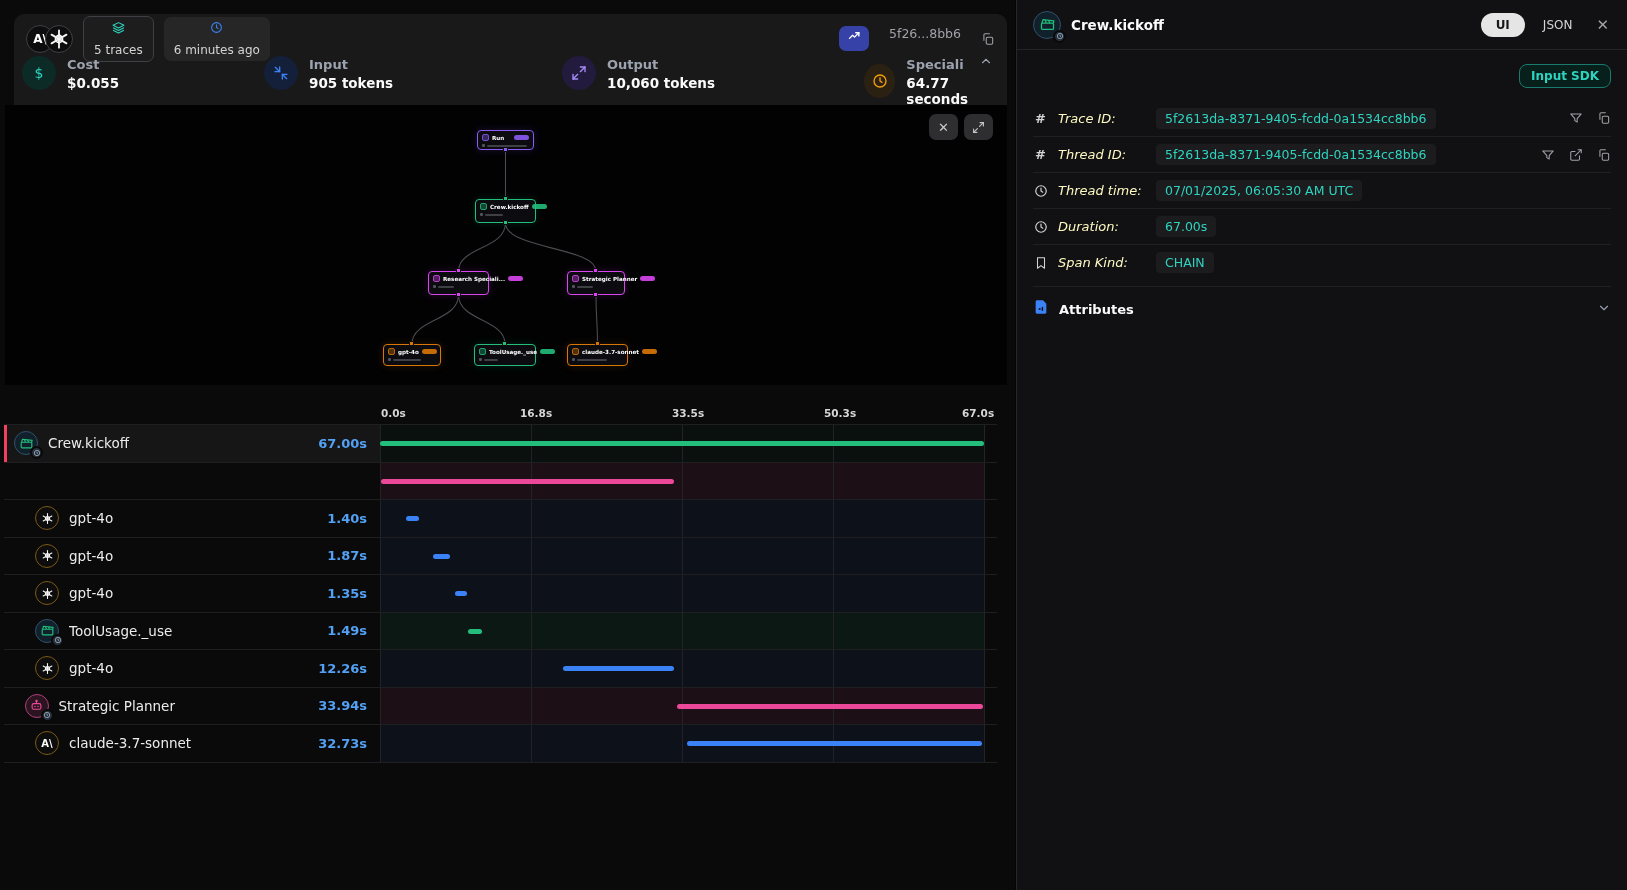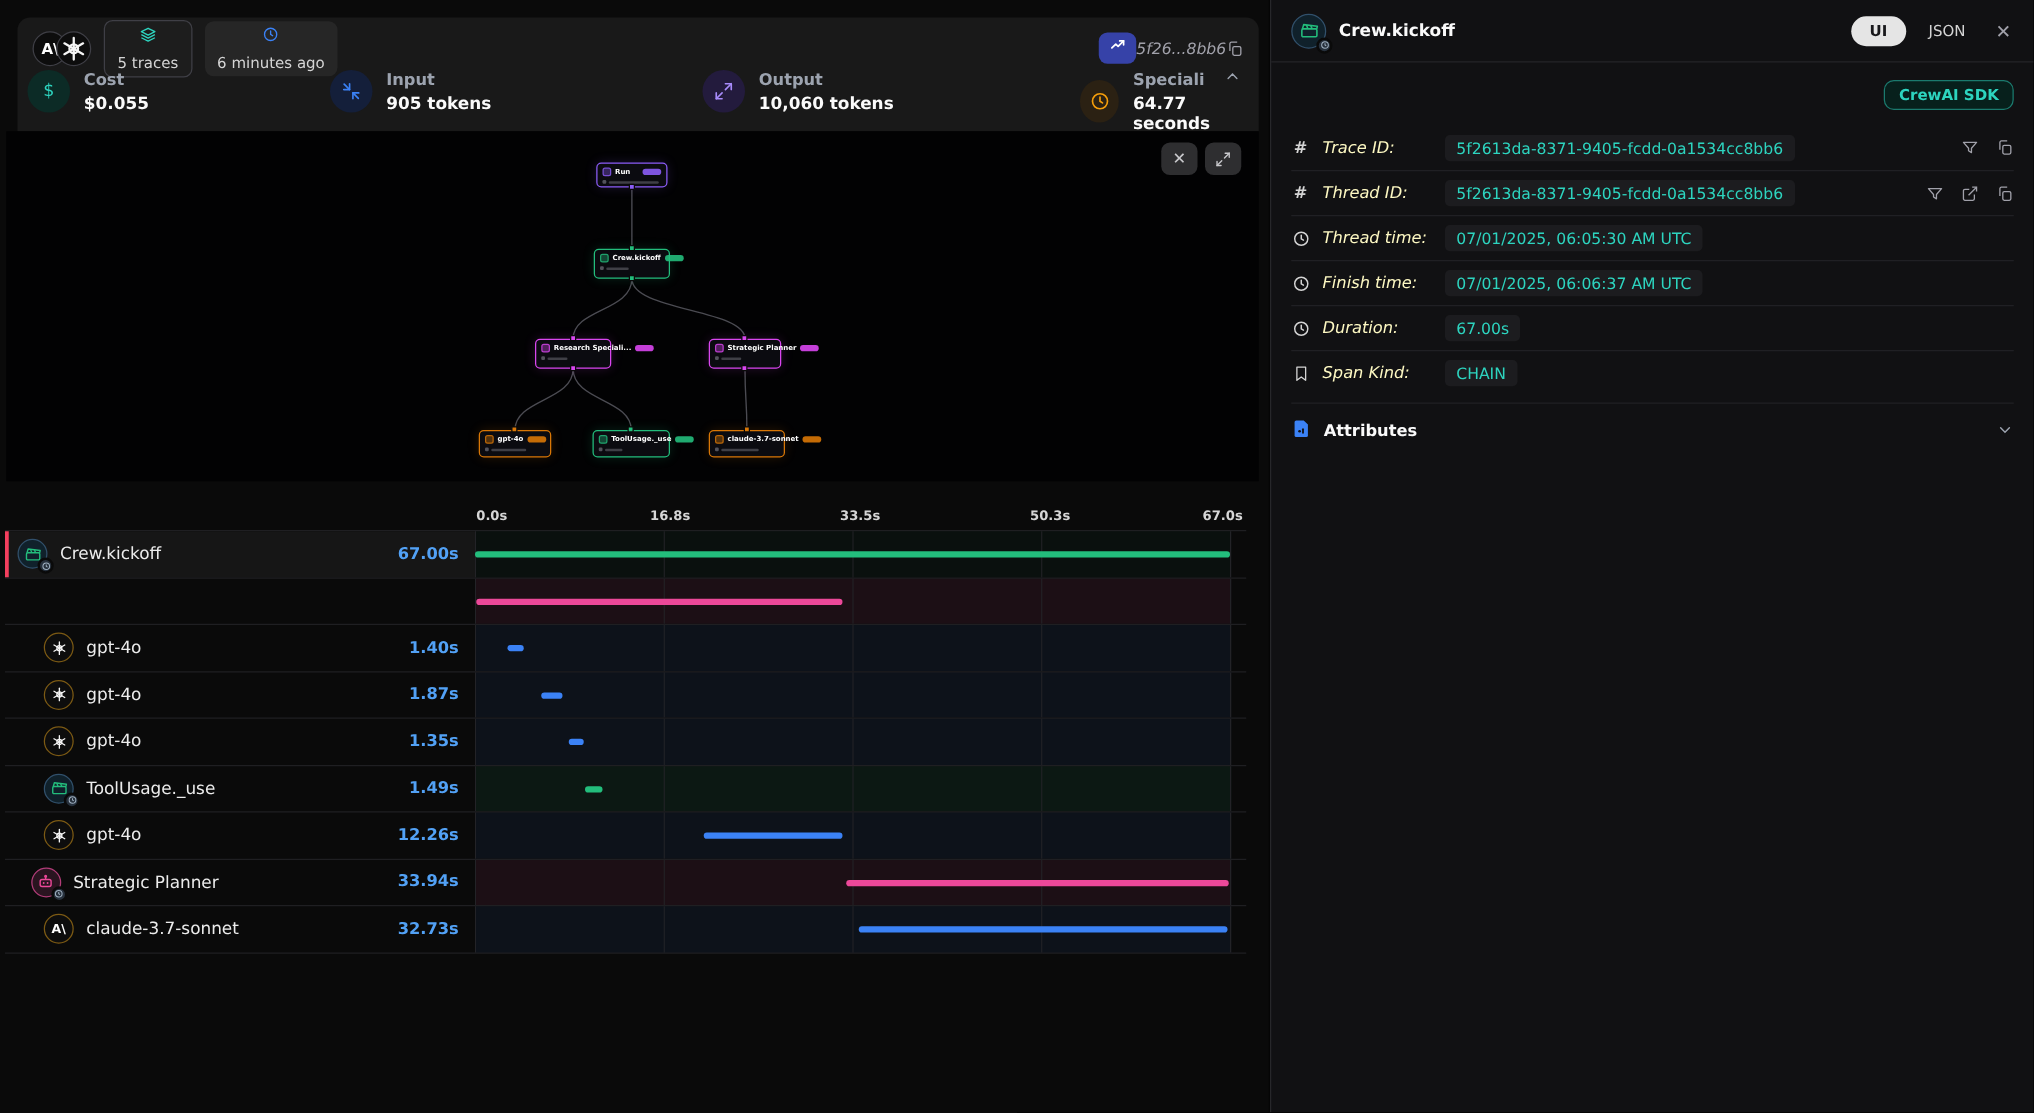--- a/index.html
+++ b/index.html
@@ -16,21 +16,21 @@
   .header-top { display:flex; align-items:center; gap:10px; padding:9px 12px 0 12px; height:40px; }
   .avatar-stack { display:flex; align-items:center; }
   .avatar { width:28px; height:28px; border-radius:50%; background:#0d0d0d; border:1px solid #3f3f46;
             display:flex; align-items:center; justify-content:center; font-size:12px; font-weight:bold; color:#fff; }
   .avatar + .avatar { margin-left:-9px; }
   .chip { display:flex; align-items:center; gap:6px; font-size:12px; color:#d4d4d4;
           padding:4px 10px; border-radius:7px;flex-direction:column; }
   .chip.bordered { border:1px solid #3f3f46; background:#1d1d1d; }
   .chip.filled { background:#262626; }
   .chip svg { width:13px; height:13px; }
-  .header-right { margin-left:auto; display:flex; align-items:center; gap:0;font-style:italic; }
+  .header-right { margin-left:auto; display:flex; gap:20px; }
   .trend-btn { width:30px; height:25px; background:#3642a8; border-radius:7px;
                display:flex; align-items:center; justify-content:center; cursor:pointer; }
   .trend-btn svg { width:15px; height:15px; }
   .trace-short { font-size:12.5px; color:#a1a1aa; }
   .icon-btn { color:#a1a1aa; display:flex; align-items:center; justify-content:center; cursor:pointer; }
   .icon-btn svg { width:14px; height:14px; }
 
   .stats-row { position:relative; height:50px; }
   .stat { position:absolute; top:2px; display:flex; align-items:center; gap:11px; }
   .stat-ic { width:34px; height:34px; border-radius:50%; display:flex; align-items:center; justify-content:center; }
@@ -563,21 +563,21 @@
             </svg>
           </span>
       </span>
       <span class="sp-title">Crew.kickoff</span>
       <span class="tab-pill active">UI</span>
       <span class="tab-plain">JSON</span>
       <span class="sp-close">✕</span>
     </div>
 
     <div class="sp-sdk">
-      <span class="sdk-badge">CrewAI SDK</span>
+      <span class="sdk-badge">Input SDK</span>
     </div>
 
     <div class="sp-fields">
       <div class="field">
         <span class="f-ic">#</span>
         <span class="f-label">Trace ID:</span>
         <span class="f-chip">5f2613da-8371-9405-fcdd-0a1534cc8bb6</span>
         <span class="f-actions">
           <span class="icon-btn">
               <svg viewBox="0 0 24 24" fill="none" stroke="currentColor" stroke-width="1.8" stroke-linejoin="round">
@@ -619,30 +619,20 @@
       </div>
       <div class="field">
         <span class="f-ic">
             <svg viewBox="0 0 24 24" fill="none" stroke="currentColor" stroke-width="2" stroke-linecap="round">
               <circle cx="12" cy="12" r="9"></circle>
               <path d="M12 7v5l3 2"></path>
             </svg>
           </span>
         <span class="f-label">Thread time:</span>
         <span class="f-chip">07/01/2025, 06:05:30 AM UTC</span>
-      </div>
-      <div class="field">
-        <span class="f-ic">
-            <svg viewBox="0 0 24 24" fill="none" stroke="currentColor" stroke-width="2" stroke-linecap="round">
-              <circle cx="12" cy="12" r="9"></circle>
-              <path d="M12 7v5l3 2"></path>
-            </svg>
-          </span>
-        <span class="f-label">Finish time:</span>
-        <span class="f-chip">07/01/2025, 06:06:37 AM UTC</span>
       </div>
       <div class="field">
         <span class="f-ic">
             <svg viewBox="0 0 24 24" fill="none" stroke="currentColor" stroke-width="2" stroke-linecap="round">
               <circle cx="12" cy="12" r="9"></circle>
               <path d="M12 7v5l3 2"></path>
             </svg>
           </span>
         <span class="f-label">Duration:</span>
         <span class="f-chip">67.00s</span>

